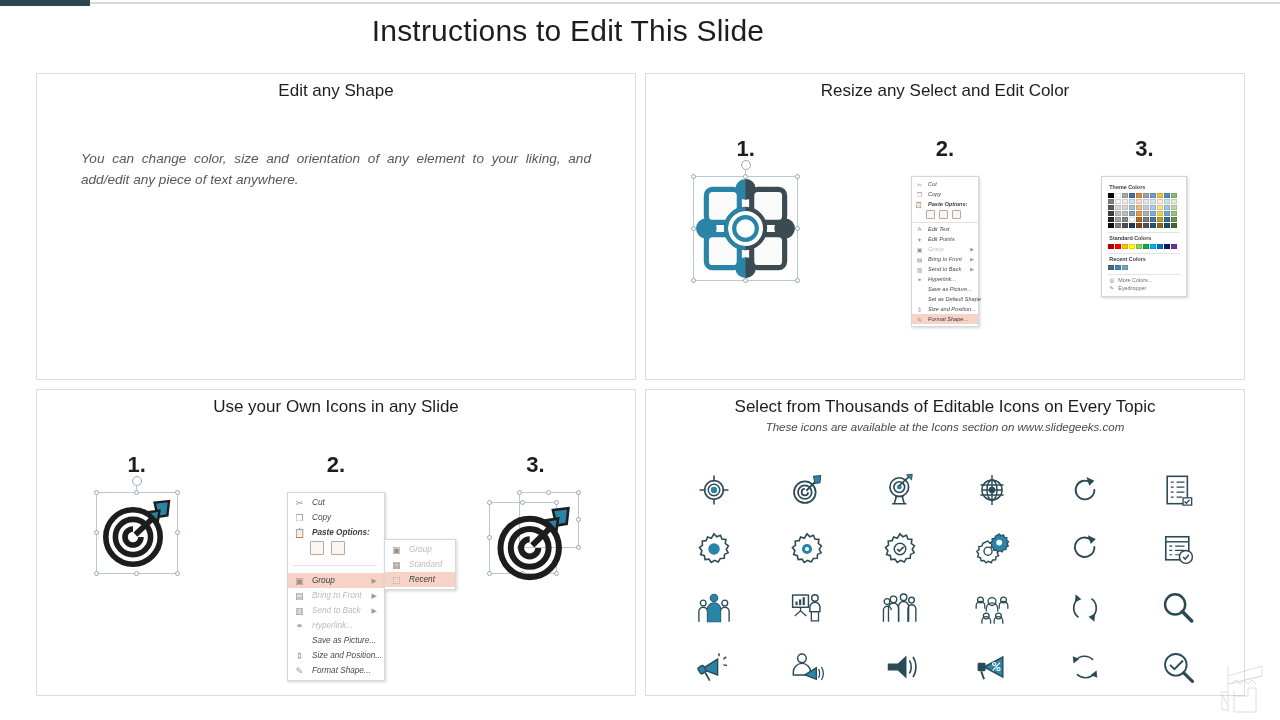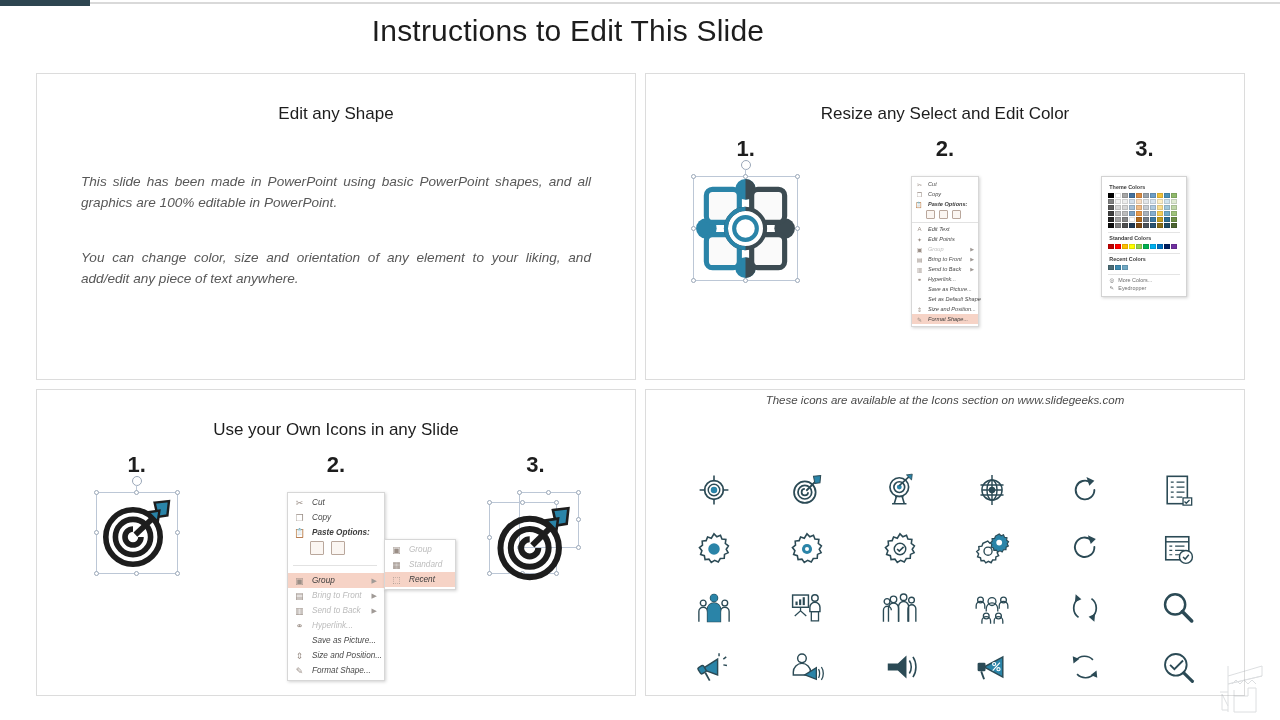--- a/index.html
+++ b/index.html
@@ -25,21 +25,21 @@
 
   
   .panel { position: absolute; border: 1px solid #dcdcdc; background: #fff; }
   #panel-tl { left: 36px;  top: 73px;  width: 600px; height: 307px; }
   #panel-tr { left: 645px; top: 73px;  width: 600px; height: 307px; }
   #panel-bl { left: 36px;  top: 389px; width: 600px; height: 307px; }
   #panel-br { left: 645px; top: 389px; width: 600px; height: 307px; }
 
   .panel-title {
     text-align: center; font-size: 17px; color: #1d1d1d; font-weight: 400;
-    margin-top: 30px;
+    margin-top: 7px;
   }
   .panel-sub {
     text-align: center; font-size: 11.5px; color: #4a4a4a; font-style: italic;
     margin-top: 4px;
   }
 
   
   .para-wrap { padding: 0 44px; margin-top: 47px; }
   .para {
     font-size: 13.6px; font-style: italic; color: #585858;
@@ -118,21 +118,20 @@
   <div class="top-rule">
     <div class="seg-dark"></div>
     <div class="seg-light"></div>
   </div>
 
   <div class="slide-title">Instructions to Edit This Slide</div>
 
   <div class="panel" id="panel-tl">
     <div class="panel-title">Edit any Shape</div>
     <div class="para-wrap">
-      <div class="para">This slide has been made in PowerPoint using basic PowerPoint shapes, and all graphics are 100% editable in PowerPoint.</div>
       <div class="para">You can change color, size and orientation of any element to your liking, and add/edit any piece of text anywhere.</div>
     </div>
   </div>
 
   <div class="panel" id="panel-tr">
     <div class="panel-title">Resize any Select and Edit Color</div>
 
     <div class="steps">
 
       <div class="step">
@@ -528,20 +527,21 @@
               <path d="M72 14 L90 12 L88 30 L76 32 Z" fill="#2a84a8" stroke="#1d1d1d" stroke-width="3"></path>
               <path d="M64 26 L78 24 L76 38 Z" fill="#2a84a8" stroke="#1d1d1d" stroke-width="3"></path>
             </svg>
           </div>
         </div>
       </div>
     </div>
   </div>
 
   <div class="panel" id="panel-br">
+    <div class="panel-title">Select from Thousands of Editable Icons on Every Topic</div>
     <div class="panel-sub">These icons are available at the Icons section on www.slidegeeks.com</div>
     <div class="icon-grid" id="icon-grid">
         <div class="icon-cell">
           <svg width="36" height="36" viewBox="0 0 50 50">
             <circle cx="25" cy="25" r="13" fill="none" stroke="#2b4a55" stroke-width="2.4"></circle>
             <circle cx="25" cy="25" r="8" fill="none" stroke="#2b4a55" stroke-width="2"></circle>
             <circle cx="25" cy="25" r="4.5" fill="#2a84a8"></circle>
             <path d="M25 5v8M25 37v8M5 25h8M37 25h8" stroke="#2b4a55" stroke-width="2.2"></path>
           </svg>
         </div>

